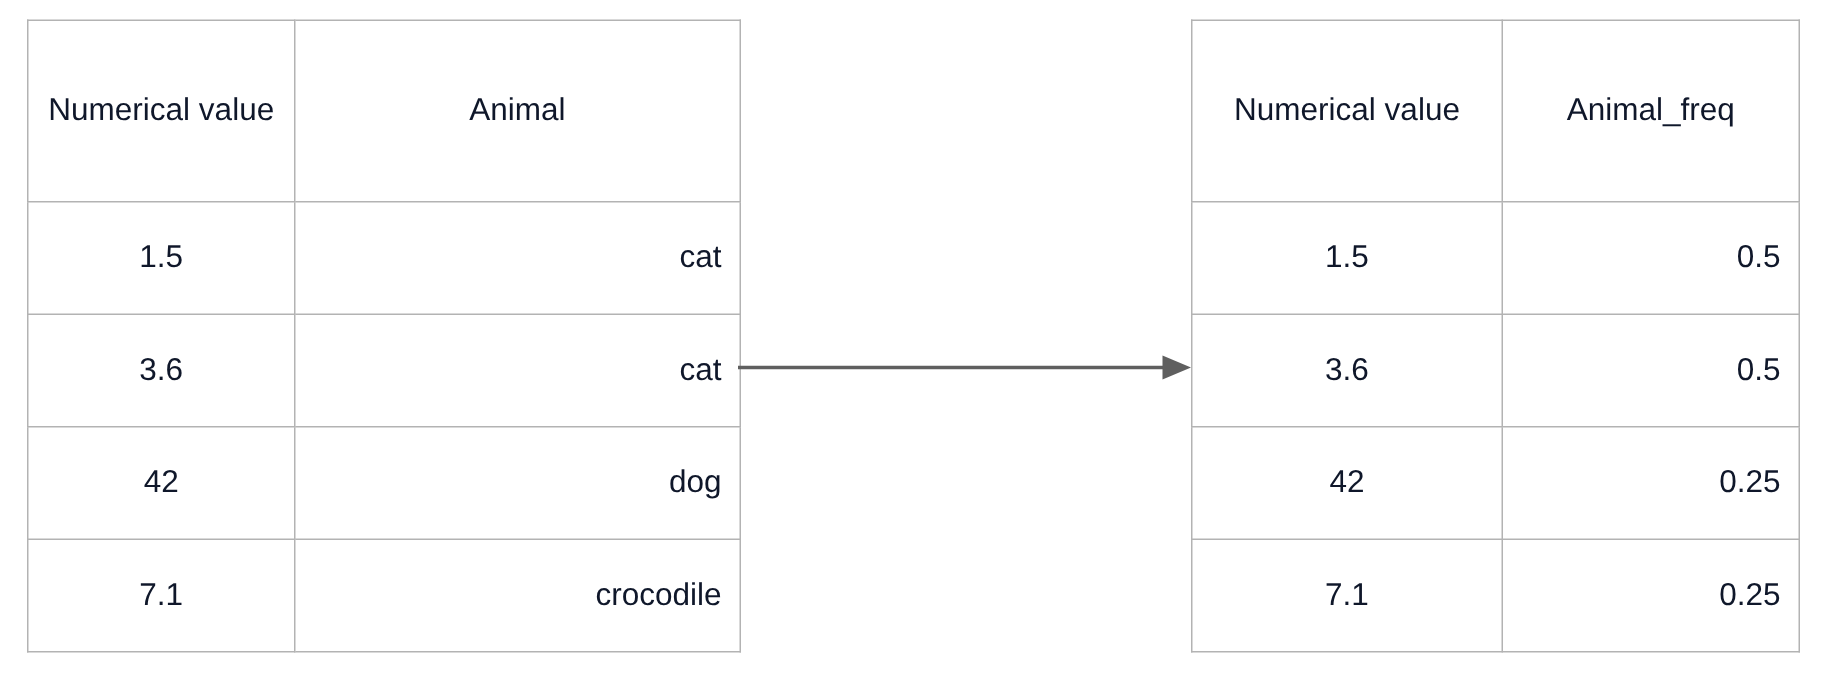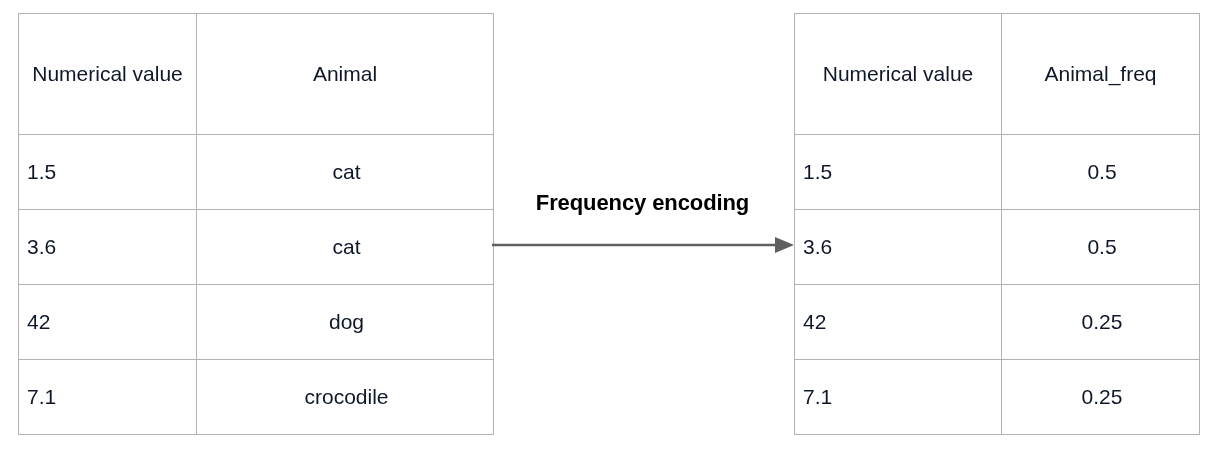--- a/index.html
+++ b/index.html
@@ -43,25 +43,25 @@
     height: 121px;
     text-align: center;
     vertical-align: middle;
     padding: 0 10px;
   }
   .data-table td {
     height: 75px;
     vertical-align: middle;
   }
   .cell-num {
-    text-align: left;
+    text-align: center;
     padding: 0 8px;
   }
   .cell-text {
-    text-align: center;
+    text-align: right;
     padding: 0 12px 0 15px;
   }
 
   
   #table-left {
     left: 18px;
     top: 13px;
     width: 475px;
   }
   #table-left .col-a { width: 178px; }
@@ -134,21 +134,20 @@
         <td class="cell-text">dog</td>
       </tr>
       <tr>
         <td class="cell-num">7.1</td>
         <td class="cell-text">crocodile</td>
       </tr>
     </tbody>
   </table>
 
   <div class="transform">
-    <div class="transform-label">Frequency encoding</div>
     <svg class="transform-arrow" viewBox="0 0 303 22" xmlns="http://www.w3.org/2000/svg">
       <line x1="1" y1="11" x2="286" y2="11" stroke="#5f5f5f" stroke-width="2.4"></line>
       <polygon points="284,3 303,11 284,19" fill="#5f5f5f"></polygon>
     </svg>
   </div>
 
   <table class="data-table" id="table-right">
     <colgroup>
       <col class="col-a">
       <col class="col-b">

